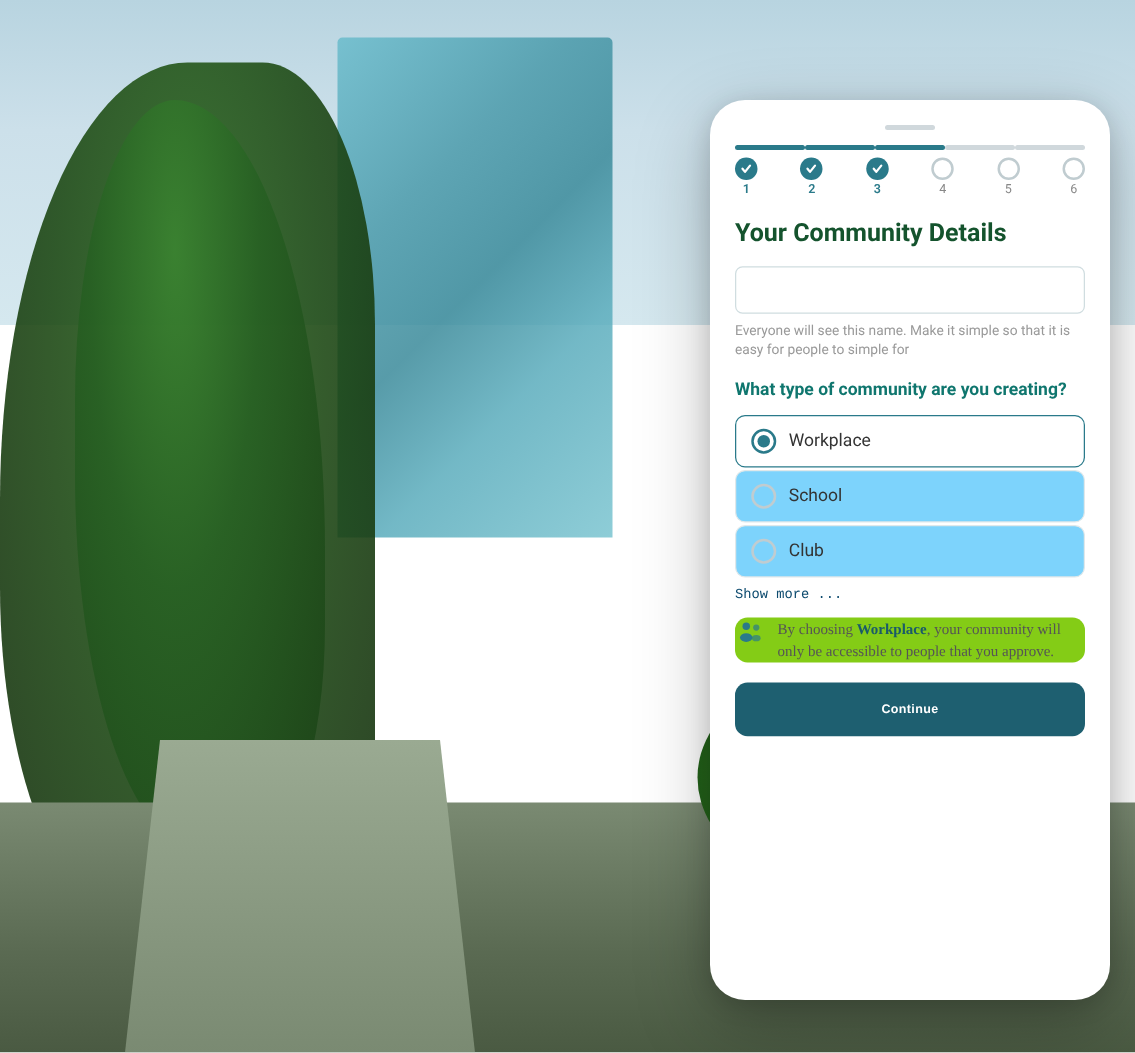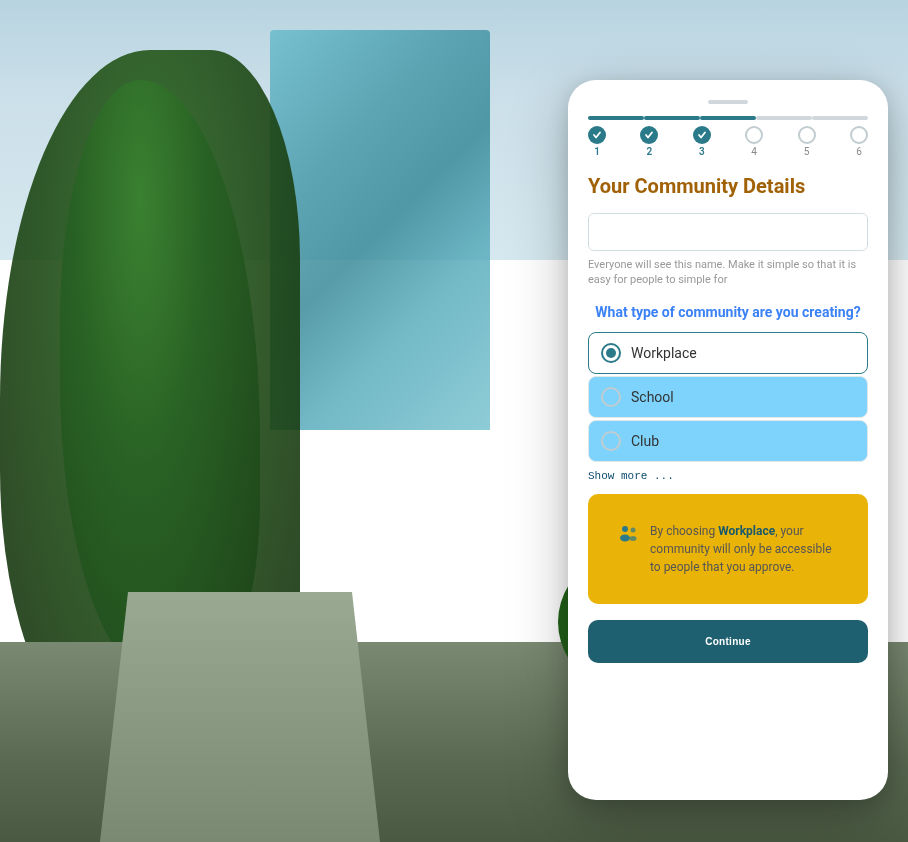--- a/index.html
+++ b/index.html
@@ -173,21 +173,21 @@
 
     .progress-num.active {
       color: #2a7a8a;
       font-weight: 600;
     }
 
     
     .card-title {
       font-size: 20px;
       font-weight: 700;
-      color: #a16207;
+      color: #14532d;
       margin-bottom: 14px;
       line-height: 1.3;
     }
 
     
     .field-label {
       font-size: 12px;
       color: #555;
       margin-bottom: 6px;
     }
@@ -207,23 +207,22 @@
       font-size: 11px;
       color: #999;
       line-height: 1.4;
       margin-bottom: 16px;
     }
 
     
     .community-type-question {
       font-size: 14px;
       font-weight: 700;
-      color: #3b82f6;
+      color: #0f766e;
       margin-bottom: 12px;
-      text-align: center;
     }
 
     
     .radio-options {
       display: flex;
       flex-direction: column;
       gap: 2px;
       margin-bottom: 8px;
     }
 
@@ -274,27 +273,28 @@
       font-size: 11px;
       color: #0c4a6e;
       cursor: pointer;
       margin-bottom: 12px;
       text-decoration: none;
       font-family: Liberation Mono, monospace;
     }
 
     
     .info-box {
-      background: #eab308;
+      background: #84cc16;
       border-radius: 10px;
-      padding: 28px;
+      padding: 0;
       display: flex;
       align-items: flex-start;
       gap: 10px;
       margin-bottom: 16px;
+      font-family: Liberation Serif, serif;
     }
 
     .info-icon {
       font-size: 20px;
       color: #2a7a8a;
       flex-shrink: 0;
     }
 
     .info-text {
       font-size: 12px;

